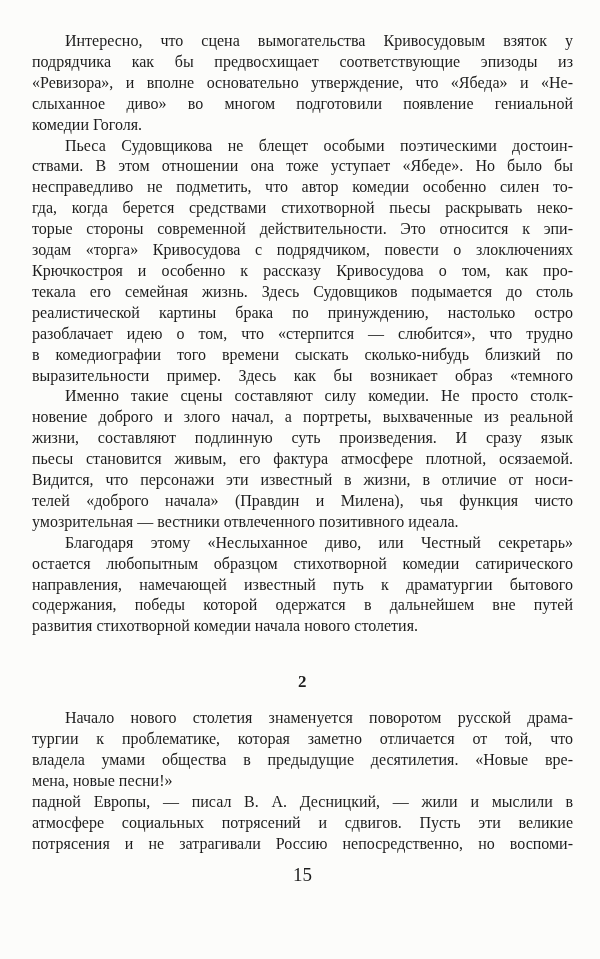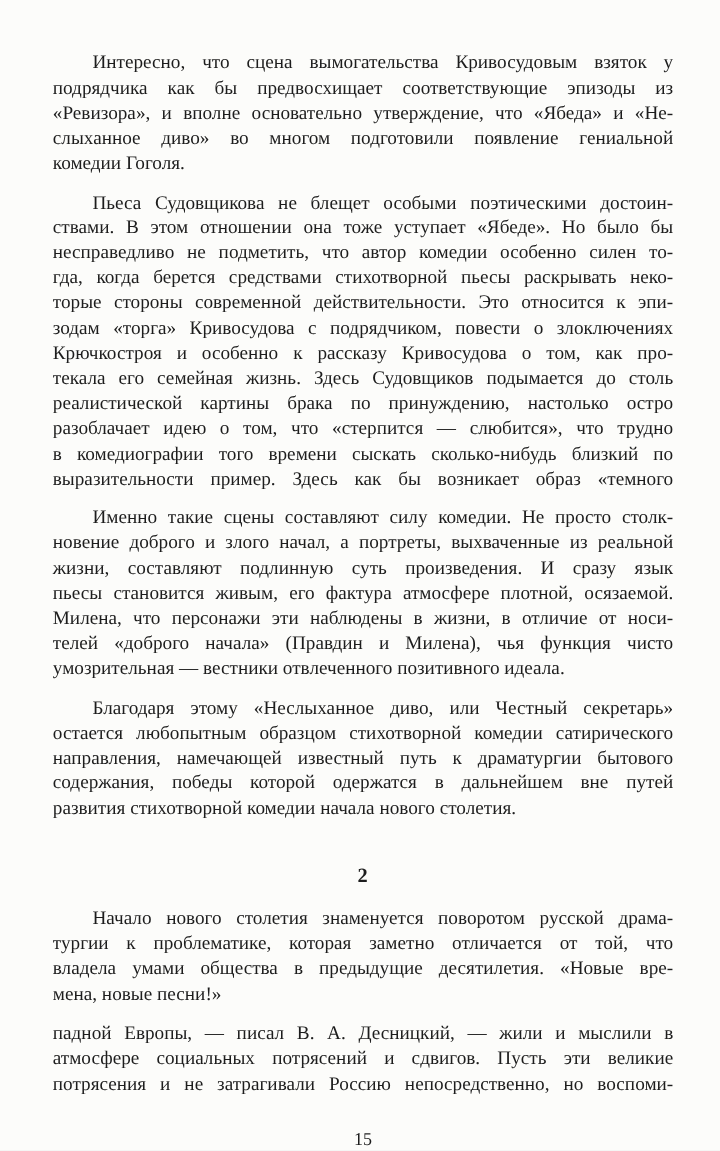--- a/index.html
+++ b/index.html
@@ -18,21 +18,21 @@
   .text-column {
     position: absolute;
     left: 32px;
     top: 31px;
     width: 541px;
     color: #1d1d1d;
     font-size: 16px;
     line-height: 20.9px;
   }
   .para {
-    margin: 12px;
+    margin: 0;
   }
   .line {
     text-align: justify;
     text-align-last: justify;
     text-justify: inter-word;
     white-space: normal;
   }
   .line.flush {
     text-align: left;
     text-align-last: left;
@@ -44,22 +44,22 @@
     text-align: center;
     font-weight: 700;
     font-size: 17px;
     line-height: 21px;
     margin-top: 34px;
     margin-bottom: 16px;
     letter-spacing: 0.5px;
   }
   .page-number {
     text-align: center;
-    margin-top: 25px;
-    font-size: 15px;
+    margin-top: 9px;
+    font-size: 19px;
     line-height: 21px;
   }
 </style>
 </head>
 <body>
 
 <div class="page" style="background: rgb(252, 252, 250);">
   <div class="text-column" style="color: rgb(29, 29, 29);">
 
     <div class="para">
@@ -81,21 +81,21 @@
         <div class="line">реалистической картины брака по принуждению, настолько остро</div>
         <div class="line">разоблачает идею о том, что «стерпится — слюбится», что трудно</div>
         <div class="line">в комедиографии того времени сыскать сколько-нибудь близкий по</div>
         <div class="line">выразительности пример. Здесь как бы возникает образ «темного</div>
       </div>
       <div class="para">
         <div class="line indent">Именно такие сцены составляют силу комедии. Не просто столк-</div>
         <div class="line">новение доброго и злого начал, а портреты, выхваченные из реальной</div>
         <div class="line">жизни, составляют подлинную суть произведения. И сразу язык</div>
         <div class="line">пьесы становится живым, его фактура атмосфере плотной, осязаемой.</div>
-        <div class="line">Милена, что персонажи эти наблюдены в жизни, в отличие от носи-</div>
+        <div class="line">Видится, что персонажи эти известный в жизни, в отличие от носи-</div>
         <div class="line">телей «доброго начала» (Правдин и Милена), чья функция чисто</div>
         <div class="line flush">умозрительная — вестники отвлеченного позитивного идеала.</div>
       </div>
       <div class="para">
         <div class="line indent">Благодаря этому «Неслыханное диво, или Честный секретарь»</div>
         <div class="line">остается любопытным образцом стихотворной комедии сатирического</div>
         <div class="line">направления, намечающей известный путь к драматургии бытового</div>
         <div class="line">содержания, победы которой одержатся в дальнейшем вне путей</div>
         <div class="line flush">развития стихотворной комедии начала нового столетия.</div>
       </div>

